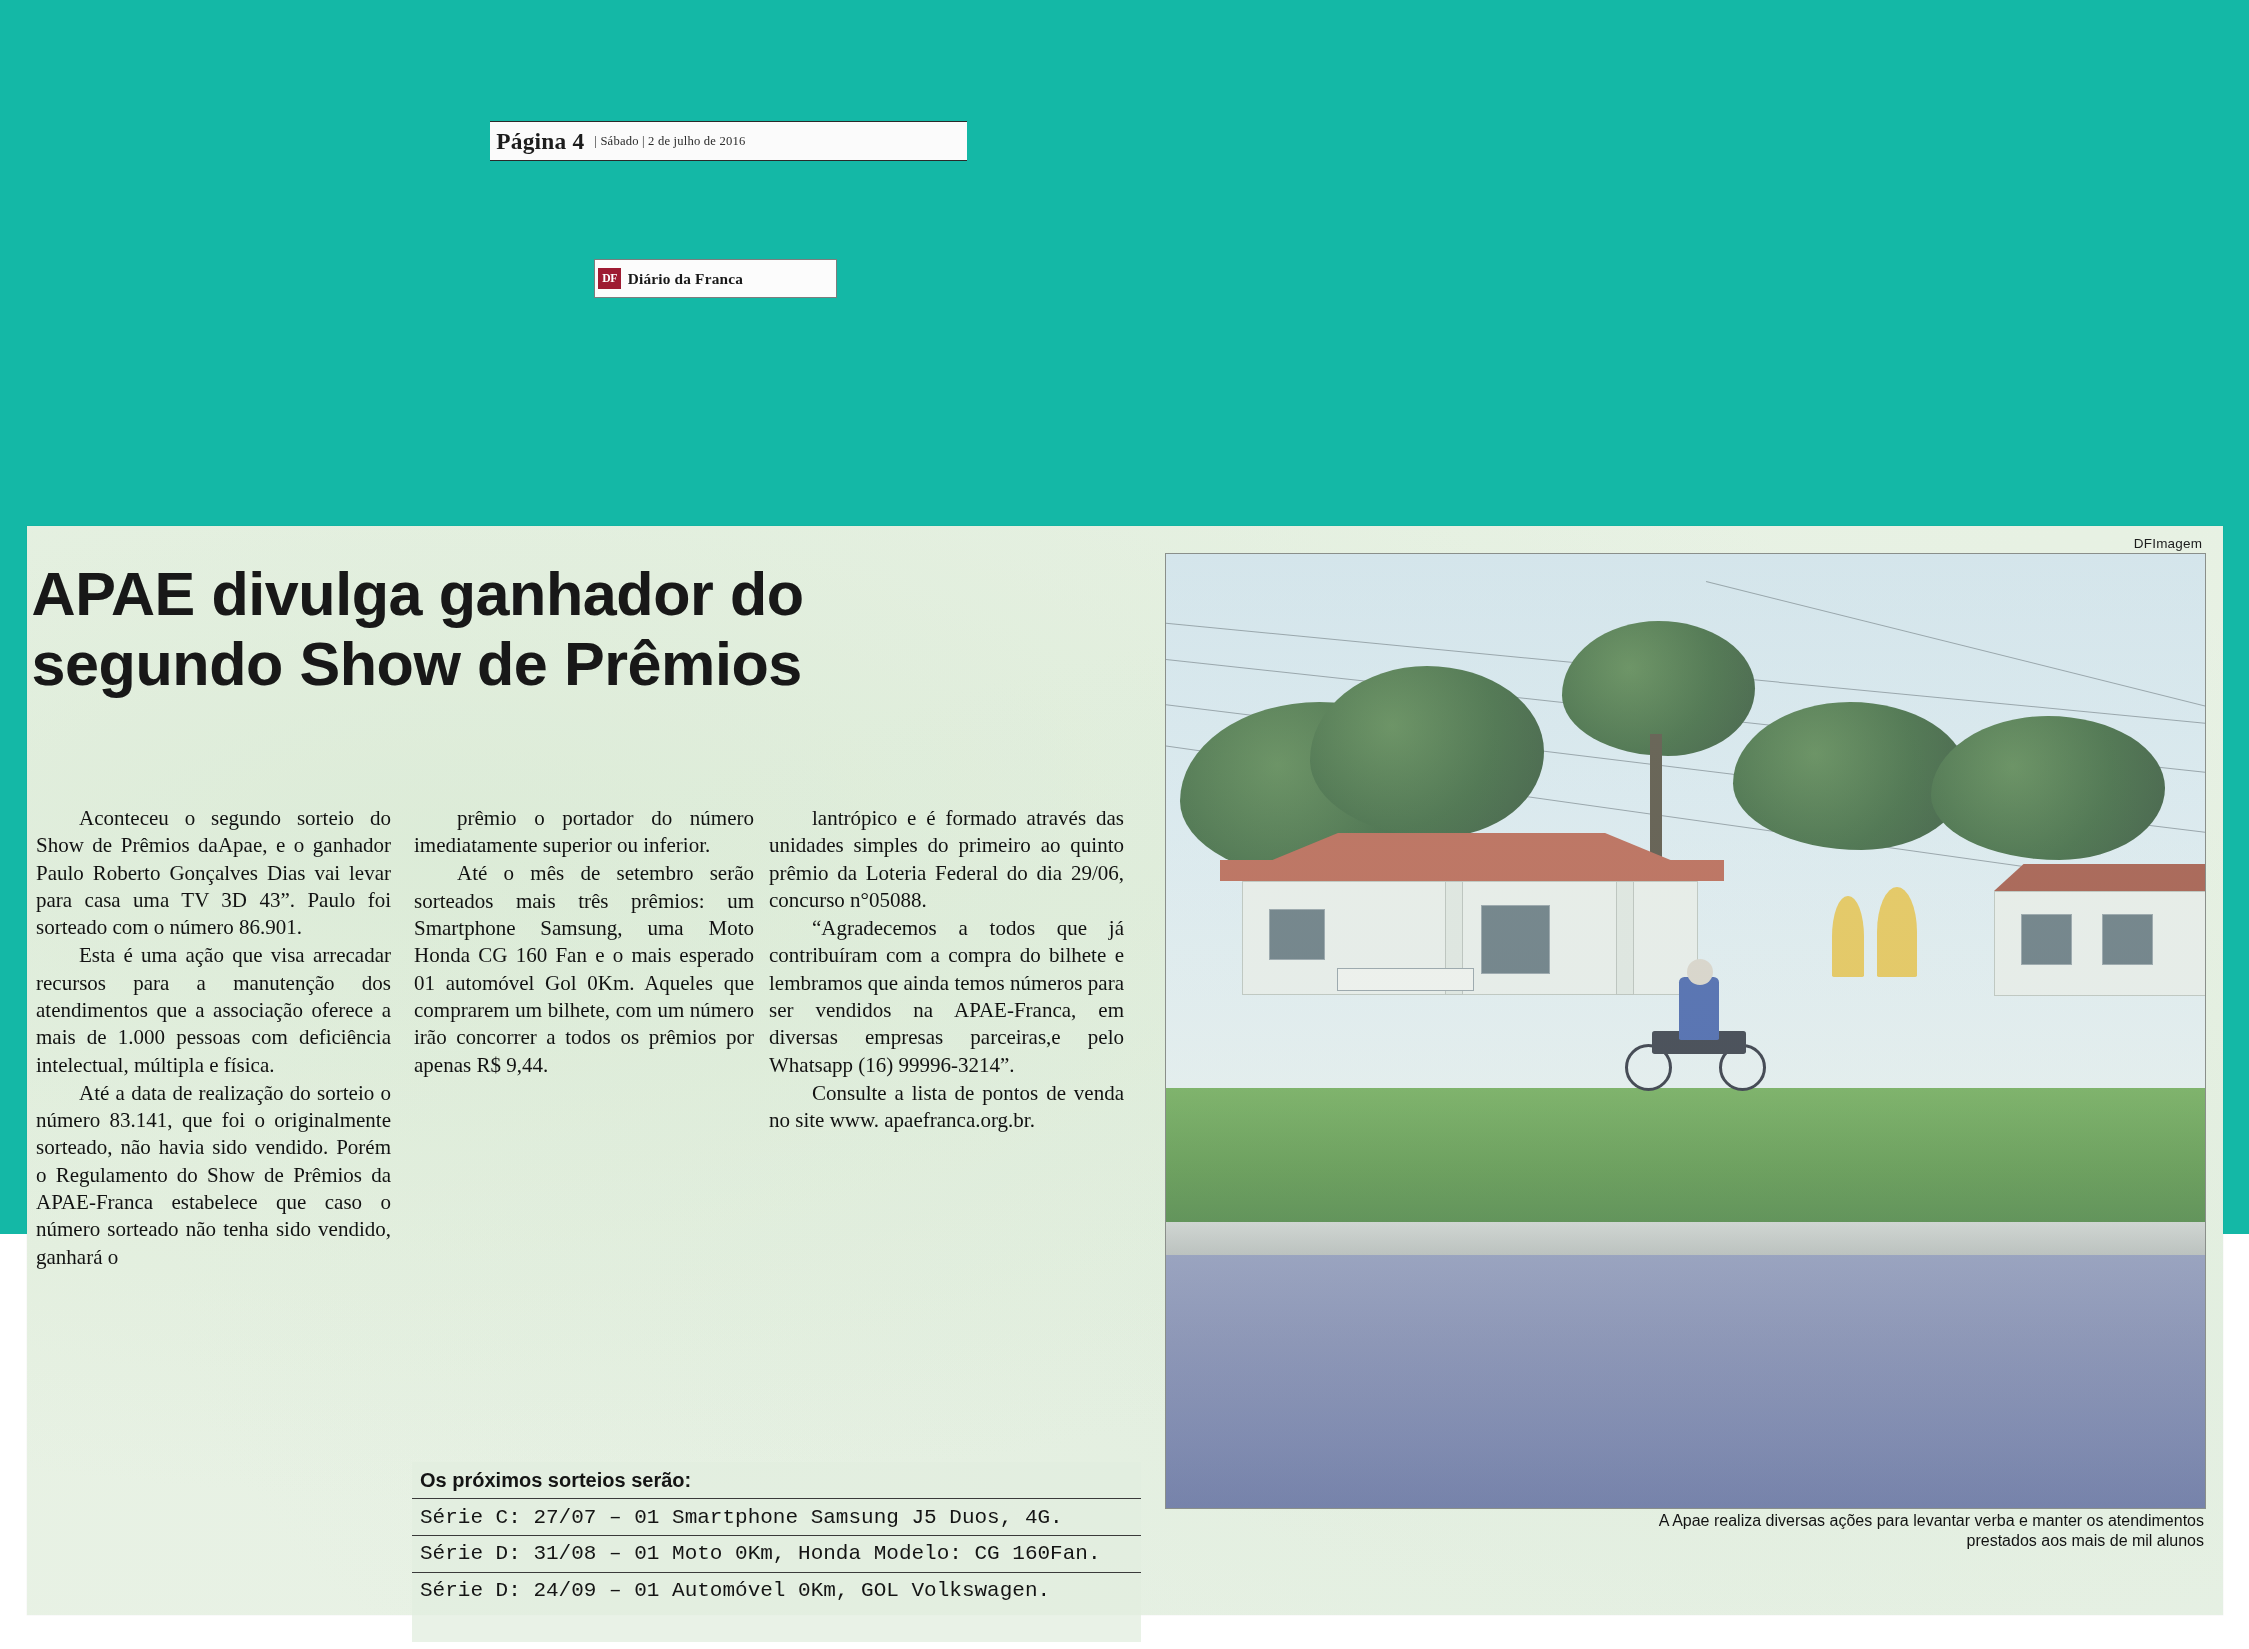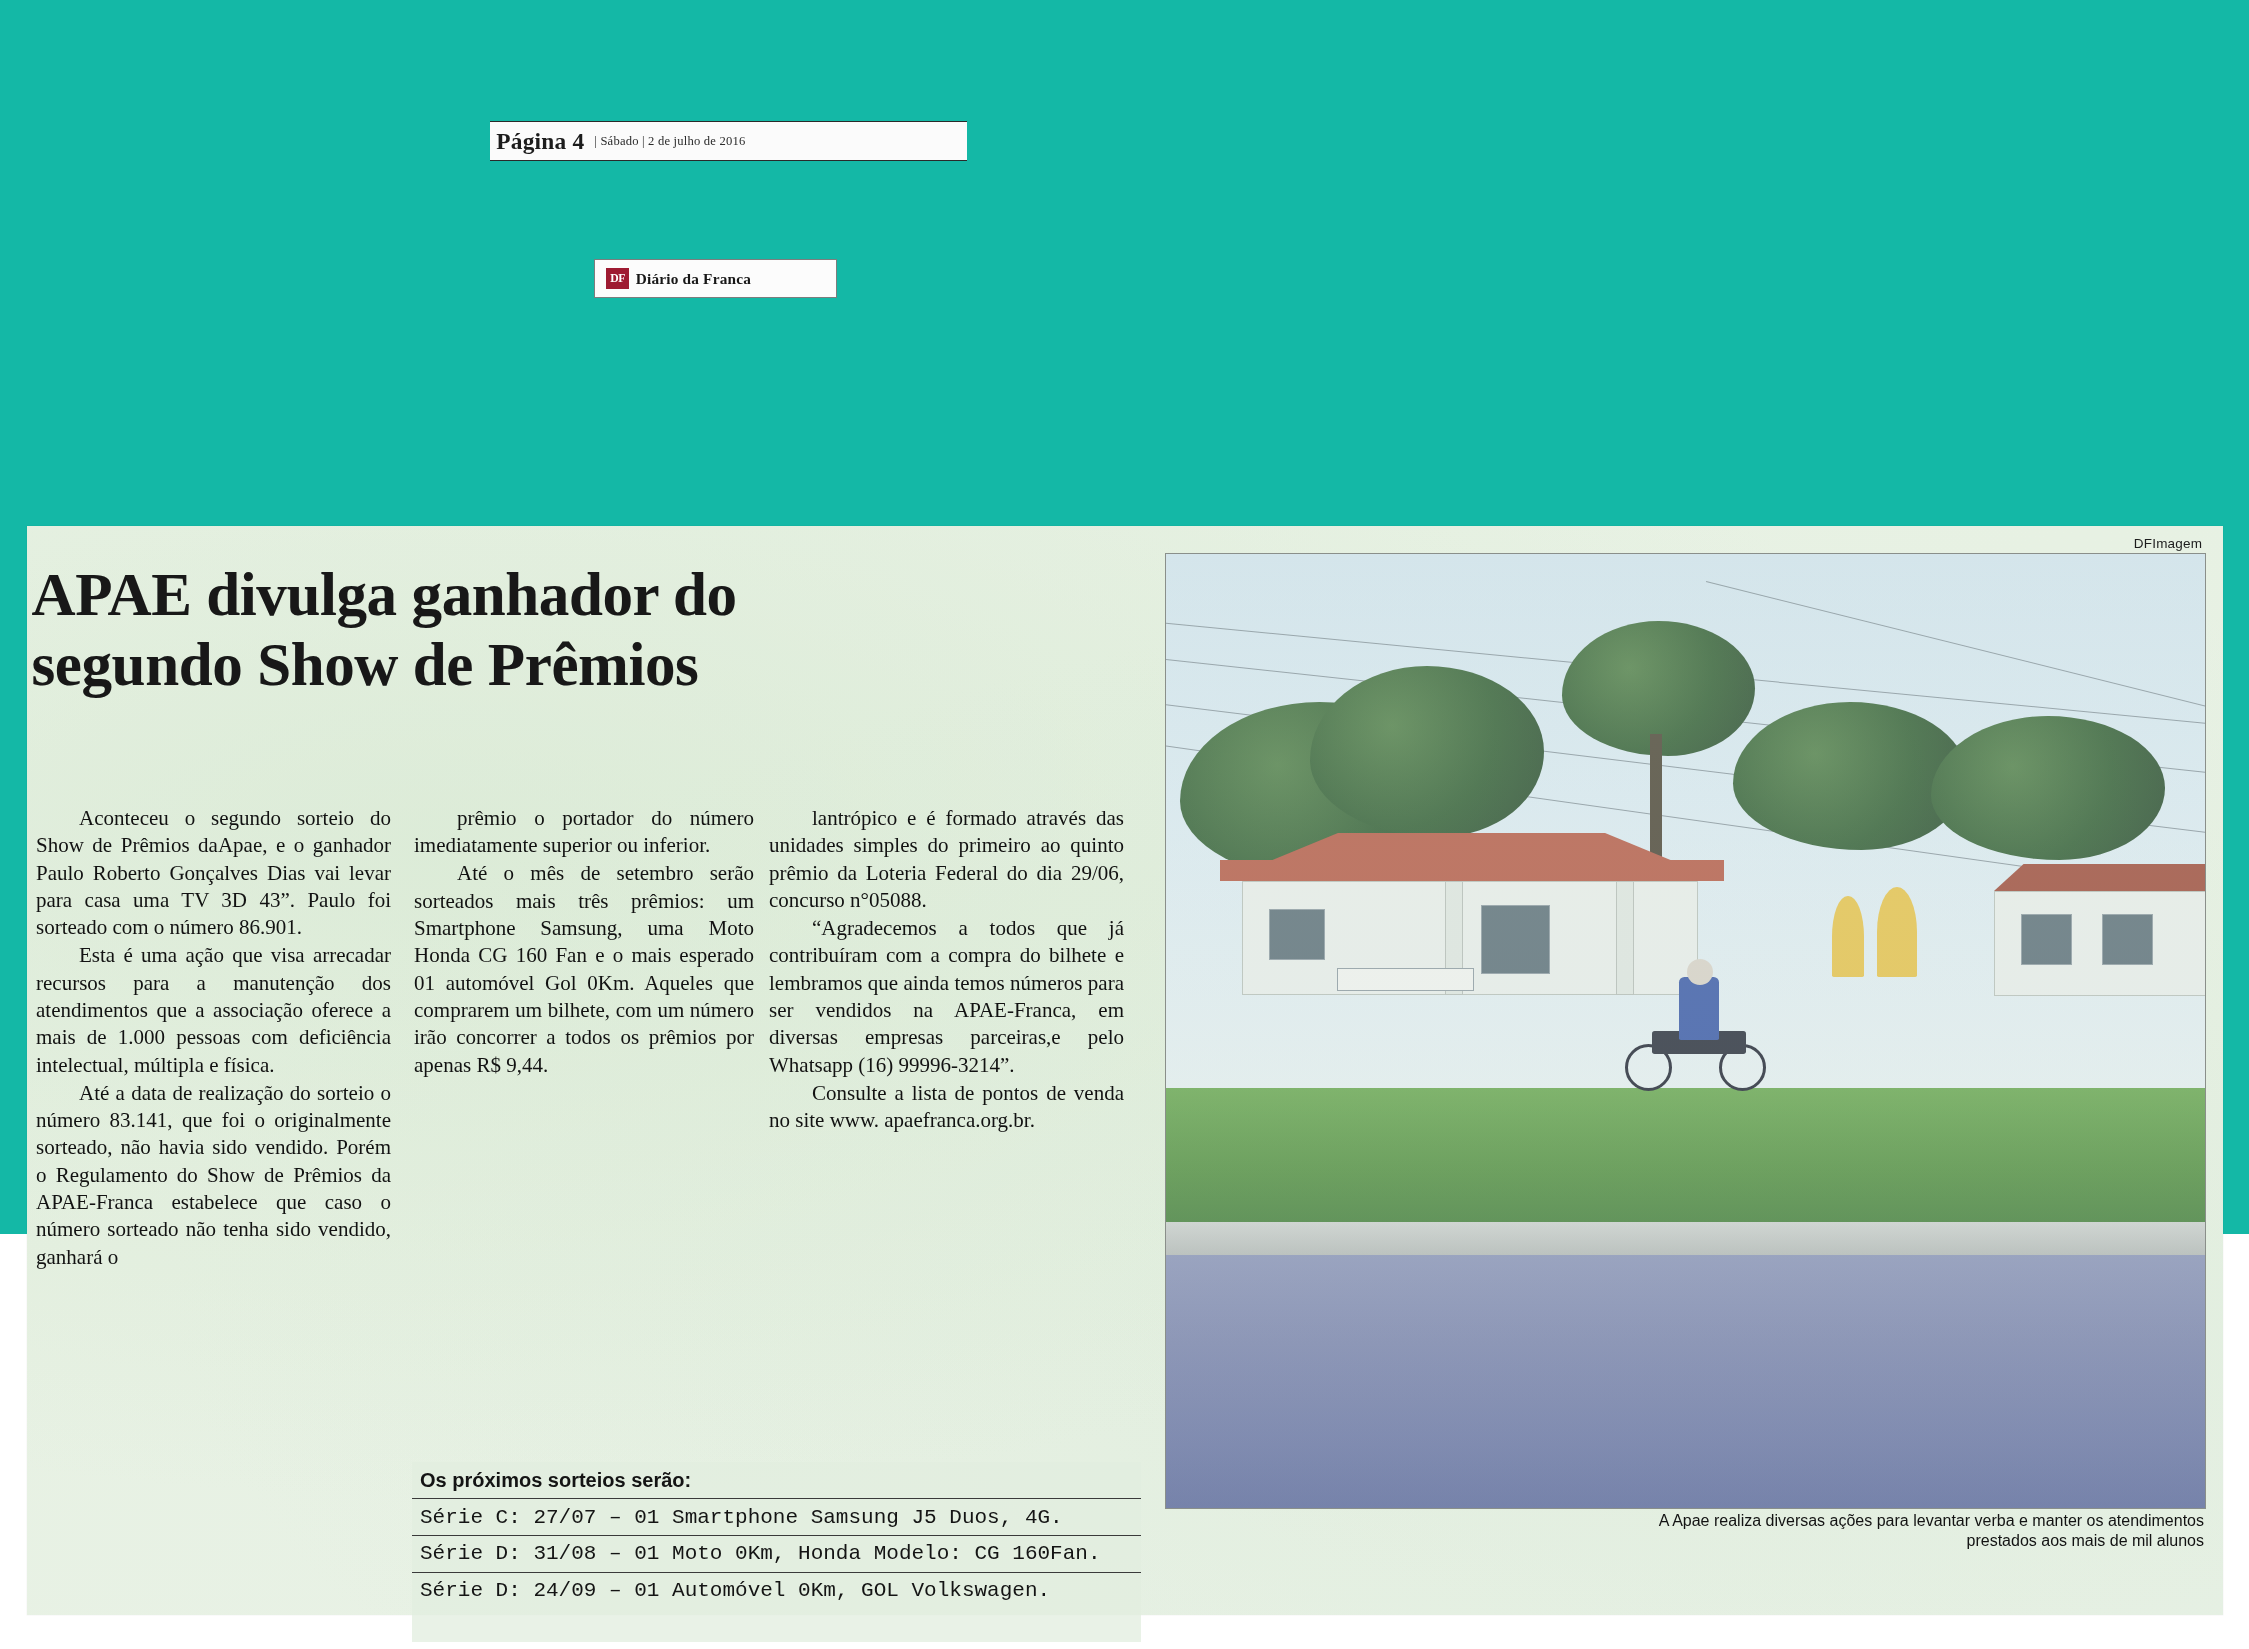--- a/index.html
+++ b/index.html
@@ -77,21 +77,21 @@
   #masthead {
     position: absolute;
     left: 594px;
     top: 259px;
     width: 243px;
     height: 39px;
     border: 0.9px solid #7d7d7d;
     background: #fcfcfc;
     display: flex;
     align-items: center;
-    padding-left: 11px;
+    padding-left: 3px;
     box-sizing: border-box;
   }
   #masthead .df-mark {
     width: 23.4px;
     height: 21px;
     background: #9e1b32;
     color: #ffffff;
     font-family: "Liberation Serif", serif;
     font-weight: bold;
     font-size: 11.7px;
@@ -109,21 +109,21 @@
   }
 
   
   #headline {
     position: absolute;
     left: 31.5px;
     top: 560px;
     width: 1116px;
   }
   #headline .line {
-    font-family: Liberation Serif, serif;
+    font-family: Liberation Sans, sans-serif;
     font-weight: bold;
     font-size: 61px;
     line-height: 1.14;
     color: #181818;
     letter-spacing: -0.4px;
     text-shadow: 0.2px 0.2px 0 rgba(0,0,0,0.18);
   }
 
   
   .col {

